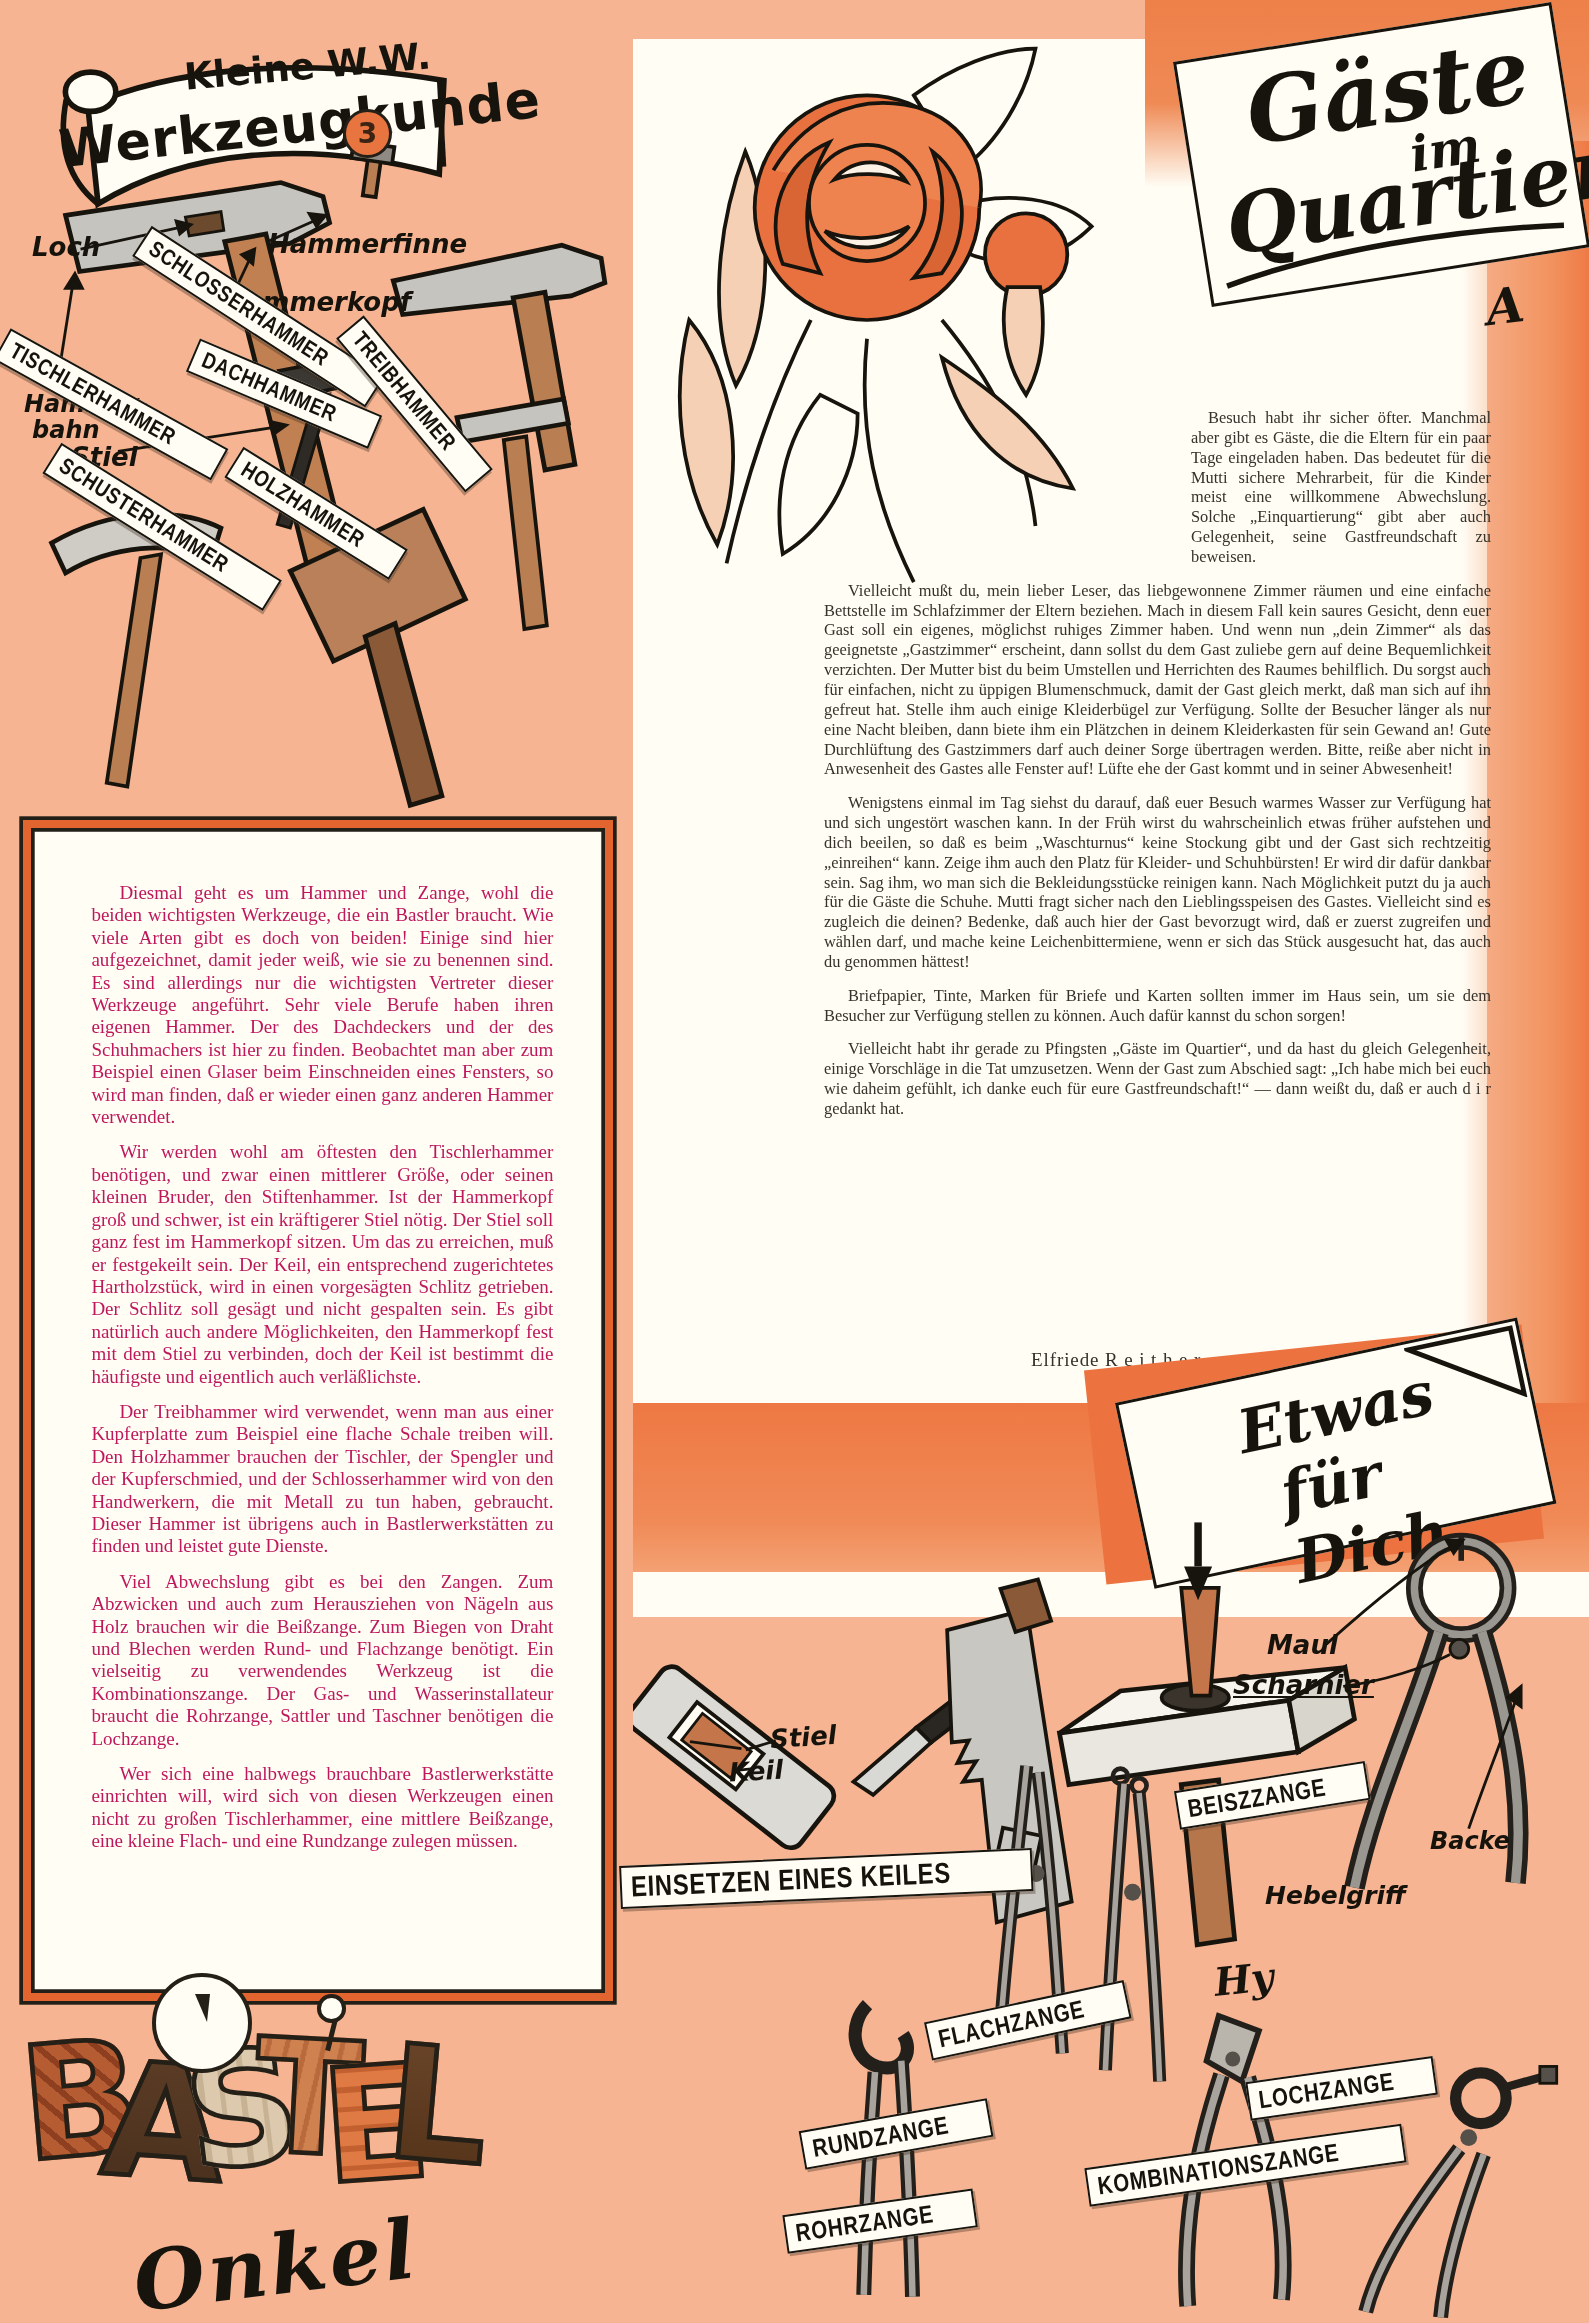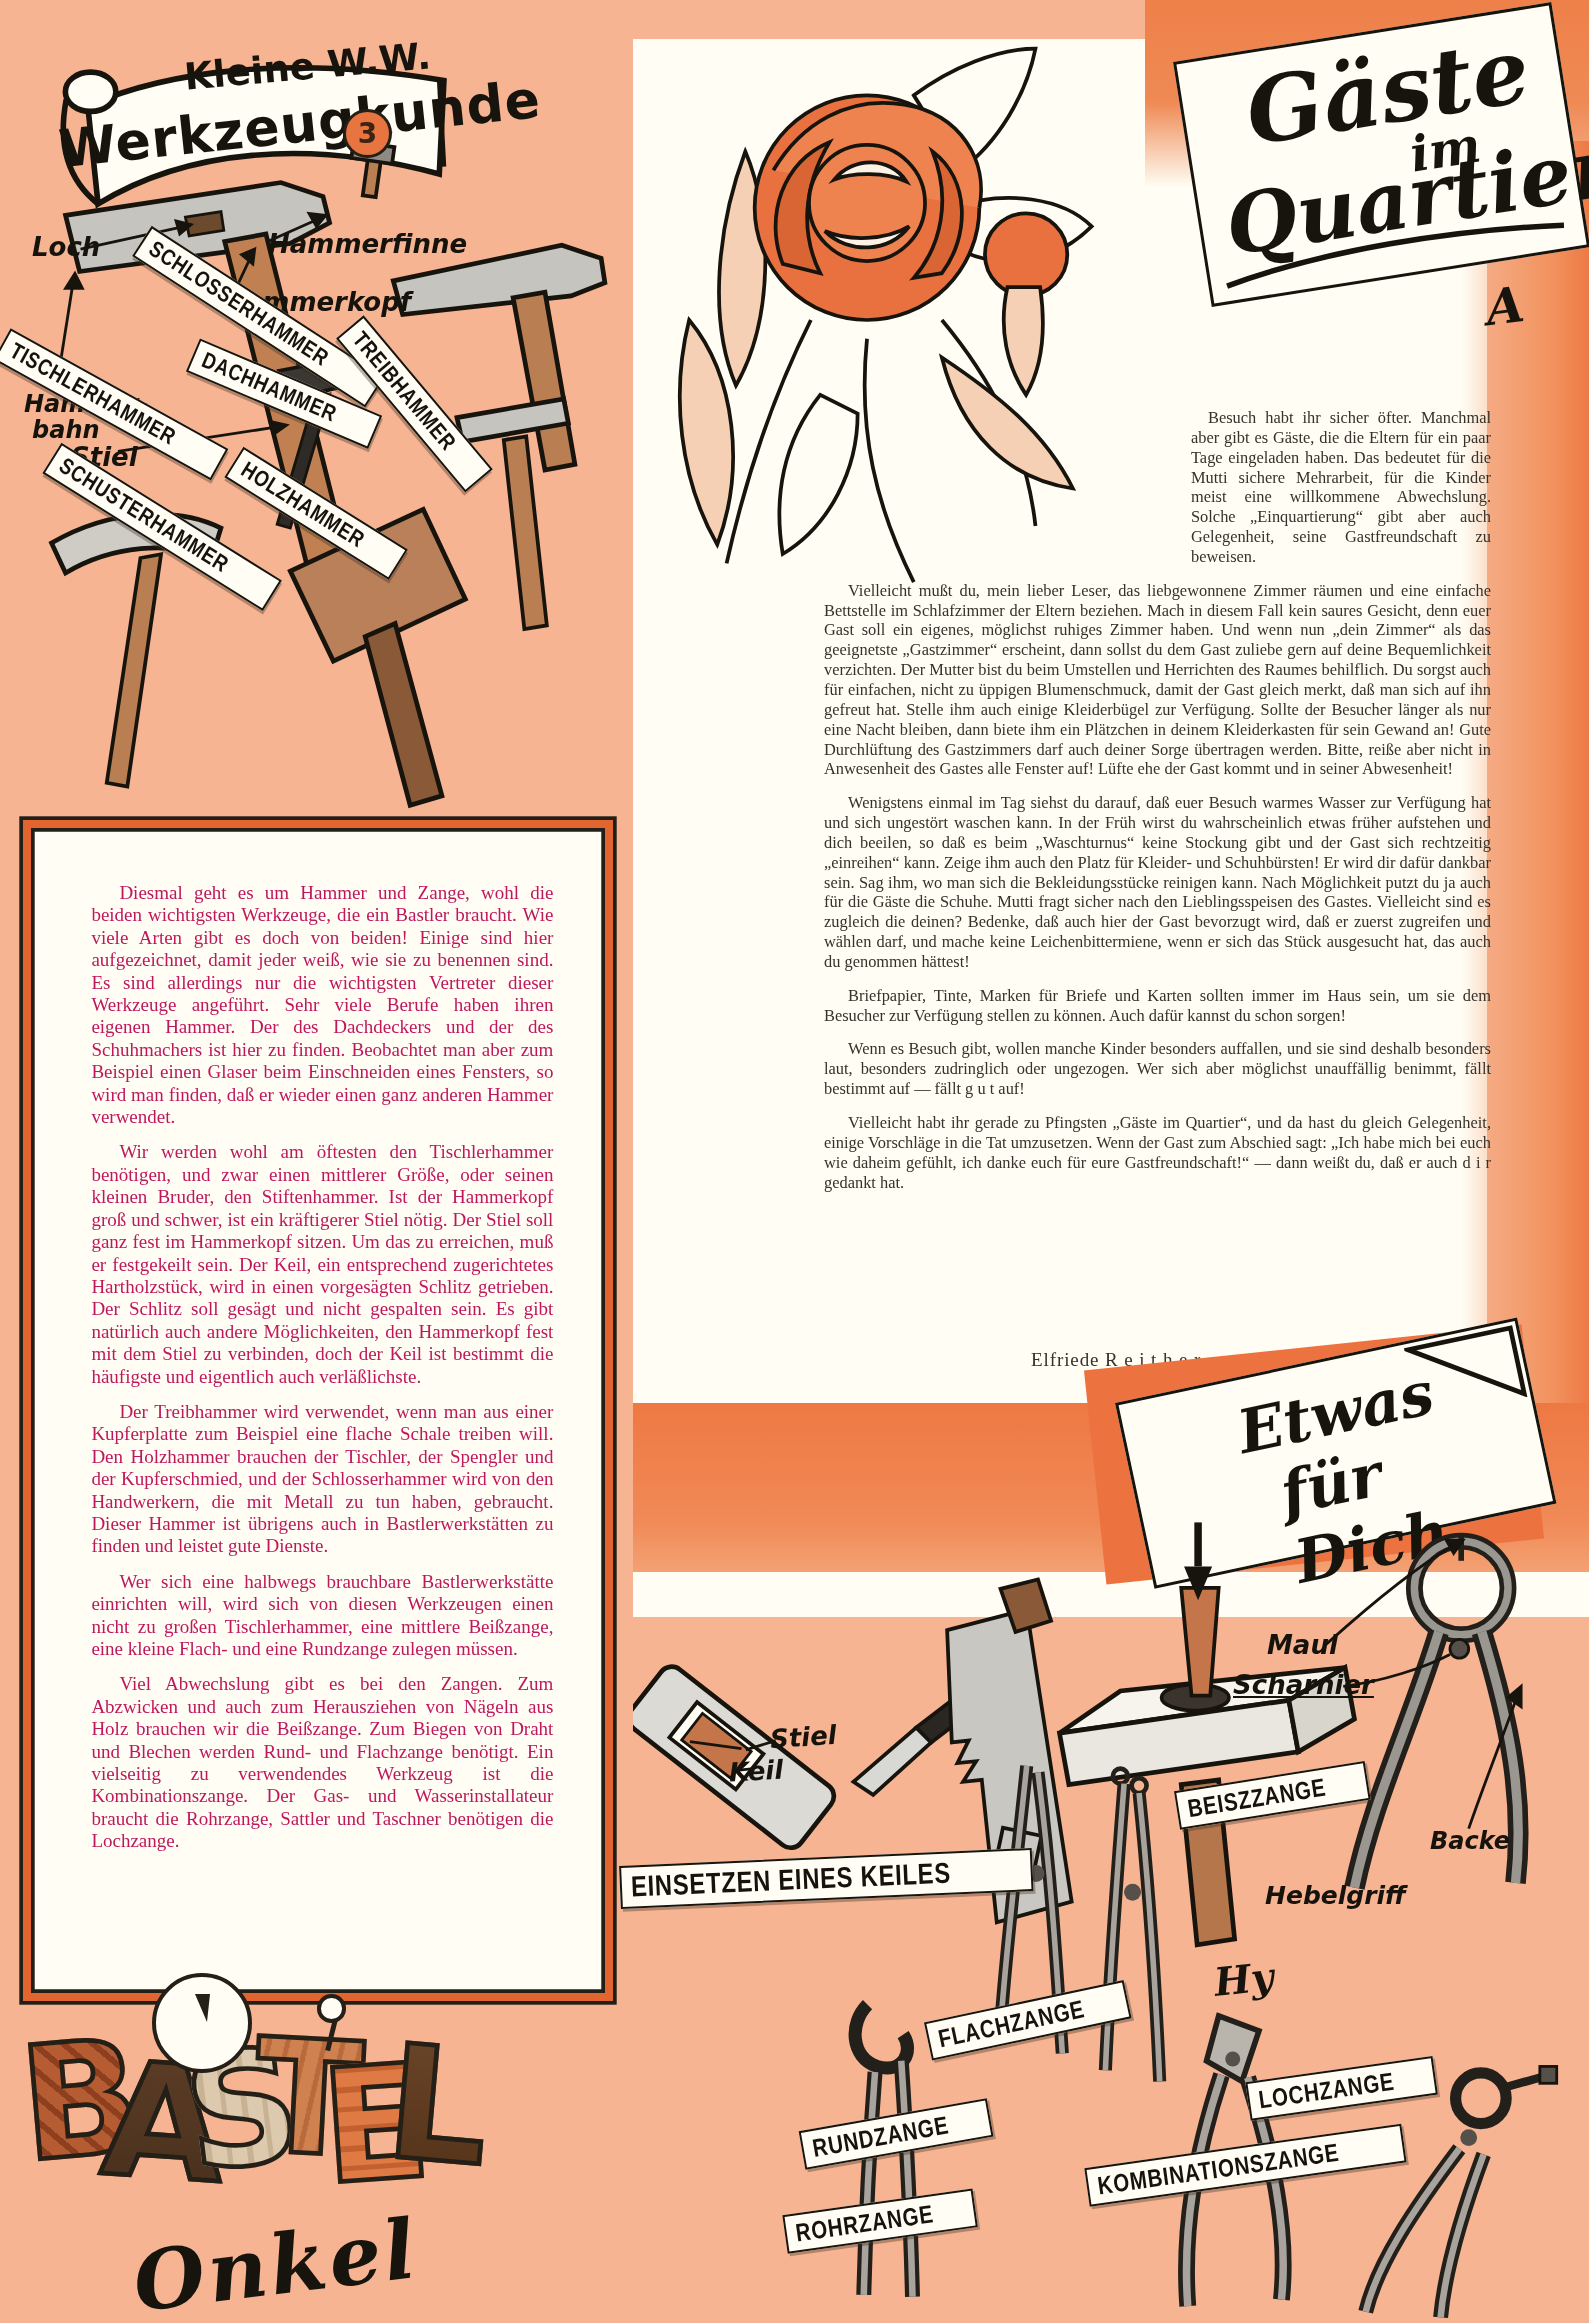--- a/index.html
+++ b/index.html
@@ -138,22 +138,22 @@
   <div class="plate" style="left:1.9px;top:326px;font-size:22.5px;transform:rotate(29deg);"><span>TISCHLERHAMMER</span></div>
   <div class="plate" style="left:193px;top:337px;font-size:22.5px;transform:rotate(23deg);"><span>DACHHAMMER</span></div>
   <div class="plate" style="left:350px;top:309px;font-size:22.5px;transform:rotate(50deg);"><span>TREIBHAMMER</span></div>
   <div class="plate" style="left:52px;top:440px;font-size:22.5px;transform:rotate(32deg);"><span>SCHUSTERHAMMER</span></div>
   <div class="plate" style="left:234px;top:444px;font-size:22.5px;transform:rotate(32deg);"><span>HOLZHAMMER</span></div>
 
   <div class="left-box">
     <p>Diesmal geht es um Hammer und Zange, wohl die beiden wichtigsten Werkzeuge, die ein Bastler braucht. Wie viele Arten gibt es doch von beiden! Einige sind hier aufgezeichnet, damit jeder weiß, wie sie zu benennen sind. Es sind allerdings nur die wichtigsten Vertreter dieser Werkzeuge angeführt. Sehr viele Berufe haben ihren eigenen Hammer. Der des Dachdeckers und der des Schuhmachers ist hier zu finden. Beobachtet man aber zum Beispiel einen Glaser beim Einschneiden eines Fensters, so wird man finden, daß er wieder einen ganz anderen Hammer verwendet.</p>
     <p>Wir werden wohl am öftesten den Tischlerhammer benötigen, und zwar einen mittlerer Größe, oder seinen kleinen Bruder, den Stiftenhammer. Ist der Hammerkopf groß und schwer, ist ein kräftigerer Stiel nötig. Der Stiel soll ganz fest im Hammerkopf sitzen. Um das zu erreichen, muß er festgekeilt sein. Der Keil, ein entsprechend zugerichtetes Hartholzstück, wird in einen vorgesägten Schlitz getrieben. Der Schlitz soll gesägt und nicht gespalten sein. Es gibt natürlich auch andere Möglichkeiten, den Hammerkopf fest mit dem Stiel zu verbinden, doch der Keil ist bestimmt die häufigste und eigentlich auch verläßlichste.</p>
     <p>Der Treibhammer wird verwendet, wenn man aus einer Kupferplatte zum Beispiel eine flache Schale treiben will. Den Holzhammer brauchen der Tischler, der Spengler und der Kupferschmied, und der Schlosserhammer wird von den Handwerkern, die mit Metall zu tun haben, gebraucht. Dieser Hammer ist übrigens auch in Bastlerwerkstätten zu finden und leistet gute Dienste.</p>
+    <p>Viel Abwechslung gibt es bei den Zangen. Zum Abzwicken und auch zum Herausziehen von Nägeln aus Holz brauchen wir die Beißzange. Zum Biegen von Draht und Blechen werden Rund- und Flachzange benötigt. Ein vielseitig zu verwendendes Werkzeug ist die Kombinationszange. Der Gas- und Wasserinstallateur braucht die Rohrzange, Sattler und Taschner benötigen die Lochzange.</p>
     <p>Wer sich eine halbwegs brauchbare Bastlerwerkstätte einrichten will, wird sich von diesen Werkzeugen einen nicht zu großen Tischlerhammer, eine mittlere Beißzange, eine kleine Flach- und eine Rundzange zulegen müssen.</p>
-    <p>Viel Abwechslung gibt es bei den Zangen. Zum Abzwicken und auch zum Herausziehen von Nägeln aus Holz brauchen wir die Beißzange. Zum Biegen von Draht und Blechen werden Rund- und Flachzange benötigt. Ein vielseitig zu verwendendes Werkzeug ist die Kombinationszange. Der Gas- und Wasserinstallateur braucht die Rohrzange, Sattler und Taschner benötigen die Lochzange.</p>
   </div>
 
   <svg style="position:absolute;left:633px;top:39px;" width="468" height="562" viewBox="0 0 500 600">
     <g stroke="#17140e" stroke-width="4" fill="none">
       <path d="M250,320 C240,420 260,500 300,580"></path>
       <path d="M190,300 C150,380 120,470 100,560"></path>
       <path d="M330,300 C380,360 420,430 430,520"></path>
     </g>
     <g fill="#f6d0b4" stroke="#17140e" stroke-width="4">
       <path d="M120,120 C90,200 80,300 110,370 C150,300 150,190 120,120 Z"></path>
@@ -190,21 +190,20 @@
       <path d="M10,30 C120,8 260,8 380,22" fill="none" stroke="#17140e" stroke-width="6"></path>
     </svg>
   </div>
   <div class="script tc-mark">A</div>
 
   <div class="article">
     <p class="lead">Besuch habt ihr sicher öfter. Manchmal aber gibt es Gäste, die die Eltern für ein paar Tage eingeladen haben. Das bedeutet für die Mutti sichere Mehrarbeit, für die Kinder meist eine willkommene Abwechslung. Solche „Einquartierung“ gibt aber auch Gelegenheit, seine Gastfreundschaft zu beweisen.</p>
     <p>Vielleicht mußt du, mein lieber Leser, das liebgewonnene Zimmer räumen und eine einfache Bettstelle im Schlafzimmer der Eltern beziehen. Mach in diesem Fall kein saures Gesicht, denn euer Gast soll ein eigenes, möglichst ruhiges Zimmer haben. Und wenn nun „dein Zimmer“ als das geeignetste „Gastzimmer“ erscheint, dann sollst du dem Gast zuliebe gern auf deine Bequemlichkeit verzichten. Der Mutter bist du beim Umstellen und Herrichten des Raumes behilflich. Du sorgst auch für einfachen, nicht zu üppigen Blumenschmuck, damit der Gast gleich merkt, daß man sich auf ihn gefreut hat. Stelle ihm auch einige Kleiderbügel zur Verfügung. Sollte der Besucher länger als nur eine Nacht bleiben, dann biete ihm ein Plätzchen in deinem Kleiderkasten für sein Gewand an! Gute Durchlüftung des Gastzimmers darf auch deiner Sorge übertragen werden. Bitte, reiße aber nicht in Anwesenheit des Gastes alle Fenster auf! Lüfte ehe der Gast kommt und in seiner Abwesenheit!</p>
     <p>Wenigstens einmal im Tag siehst du darauf, daß euer Besuch warmes Wasser zur Verfügung hat und sich ungestört waschen kann. In der Früh wirst du wahrscheinlich etwas früher aufstehen und dich beeilen, so daß es beim „Waschturnus“ keine Stockung gibt und der Gast sich rechtzeitig „einreihen“ kann. Zeige ihm auch den Platz für Kleider- und Schuhbürsten! Er wird dir dafür dankbar sein. Sag ihm, wo man sich die Bekleidungsstücke reinigen kann. Nach Möglichkeit putzt du ja auch für die Gäste die Schuhe. Mutti fragt sicher nach den Lieblingsspeisen des Gastes. Vielleicht sind es zugleich die deinen? Bedenke, daß auch hier der Gast bevorzugt wird, daß er zuerst zugreifen und wählen darf, und mache keine Leichenbittermiene, wenn er sich das Stück ausgesucht hat, das auch du genommen hättest!</p>
     <p>Briefpapier, Tinte, Marken für Briefe und Karten sollten immer im Haus sein, um sie dem Besucher zur Verfügung stellen zu können. Auch dafür kannst du schon sorgen!</p>
-    <p>Wenn es Besuch gibt, wollen manche Kinder besonders auffallen, und sie sind deshalb besonders laut, besonders zudringlich oder ungezogen. Wer sich aber möglichst unauffällig benimmt, fällt bestimmt auf — fällt g u t auf!</p>
     <p>Vielleicht habt ihr gerade zu Pfingsten „Gäste im Quartier“, und da hast du gleich Gelegenheit, einige Vorschläge in die Tat umzusetzen. Wenn der Gast zum Abschied sagt: „Ich habe mich bei euch wie daheim gefühlt, ich danke euch für eure Gastfreundschaft!“ — dann weißt du, daß er auch d i r gedankt hat.</p>
   </div>
   <div class="author">Elfriede R e i t h e r</div>
 
   <div class="etwas-back"></div>
   <div class="etwas-card">
     <svg width="112" height="75" viewBox="0 0 120 80" style="position:absolute;right:1.9px;top:1.9px;">
       <path d="M4,4 L116,4 L116,76 Z" fill="#fffdf4" stroke="#17140e" stroke-width="5"></path>
     </svg>
     <div class="script et-l1">Etwas</div>

